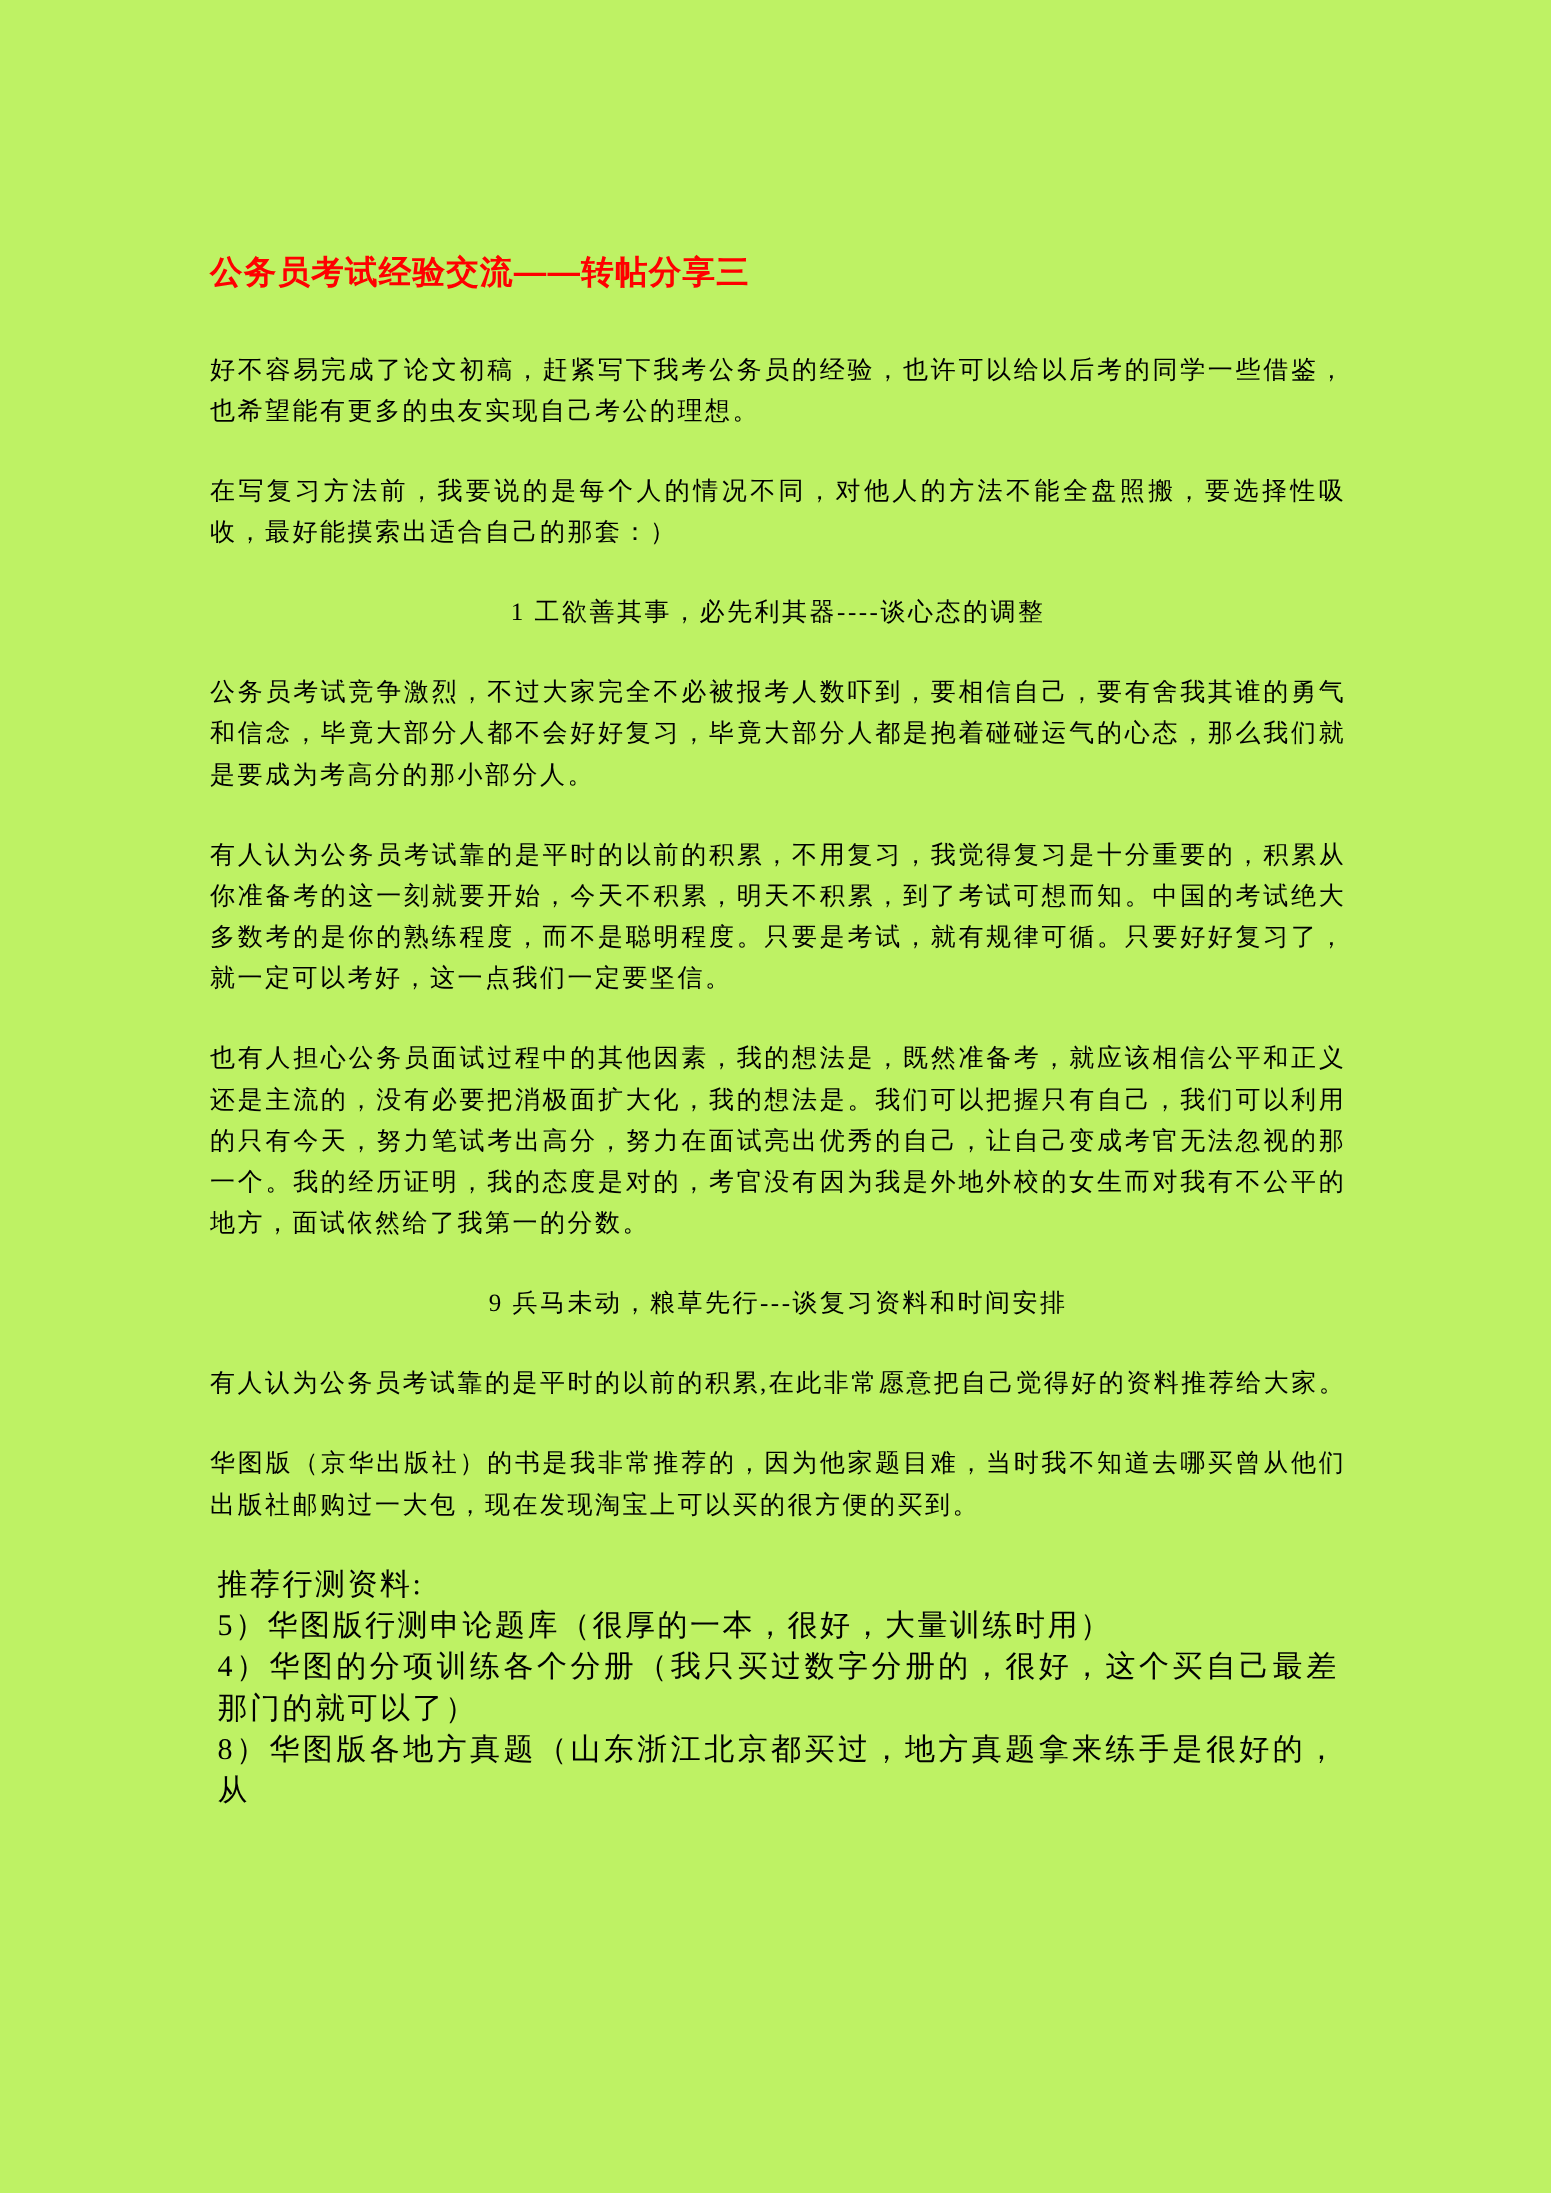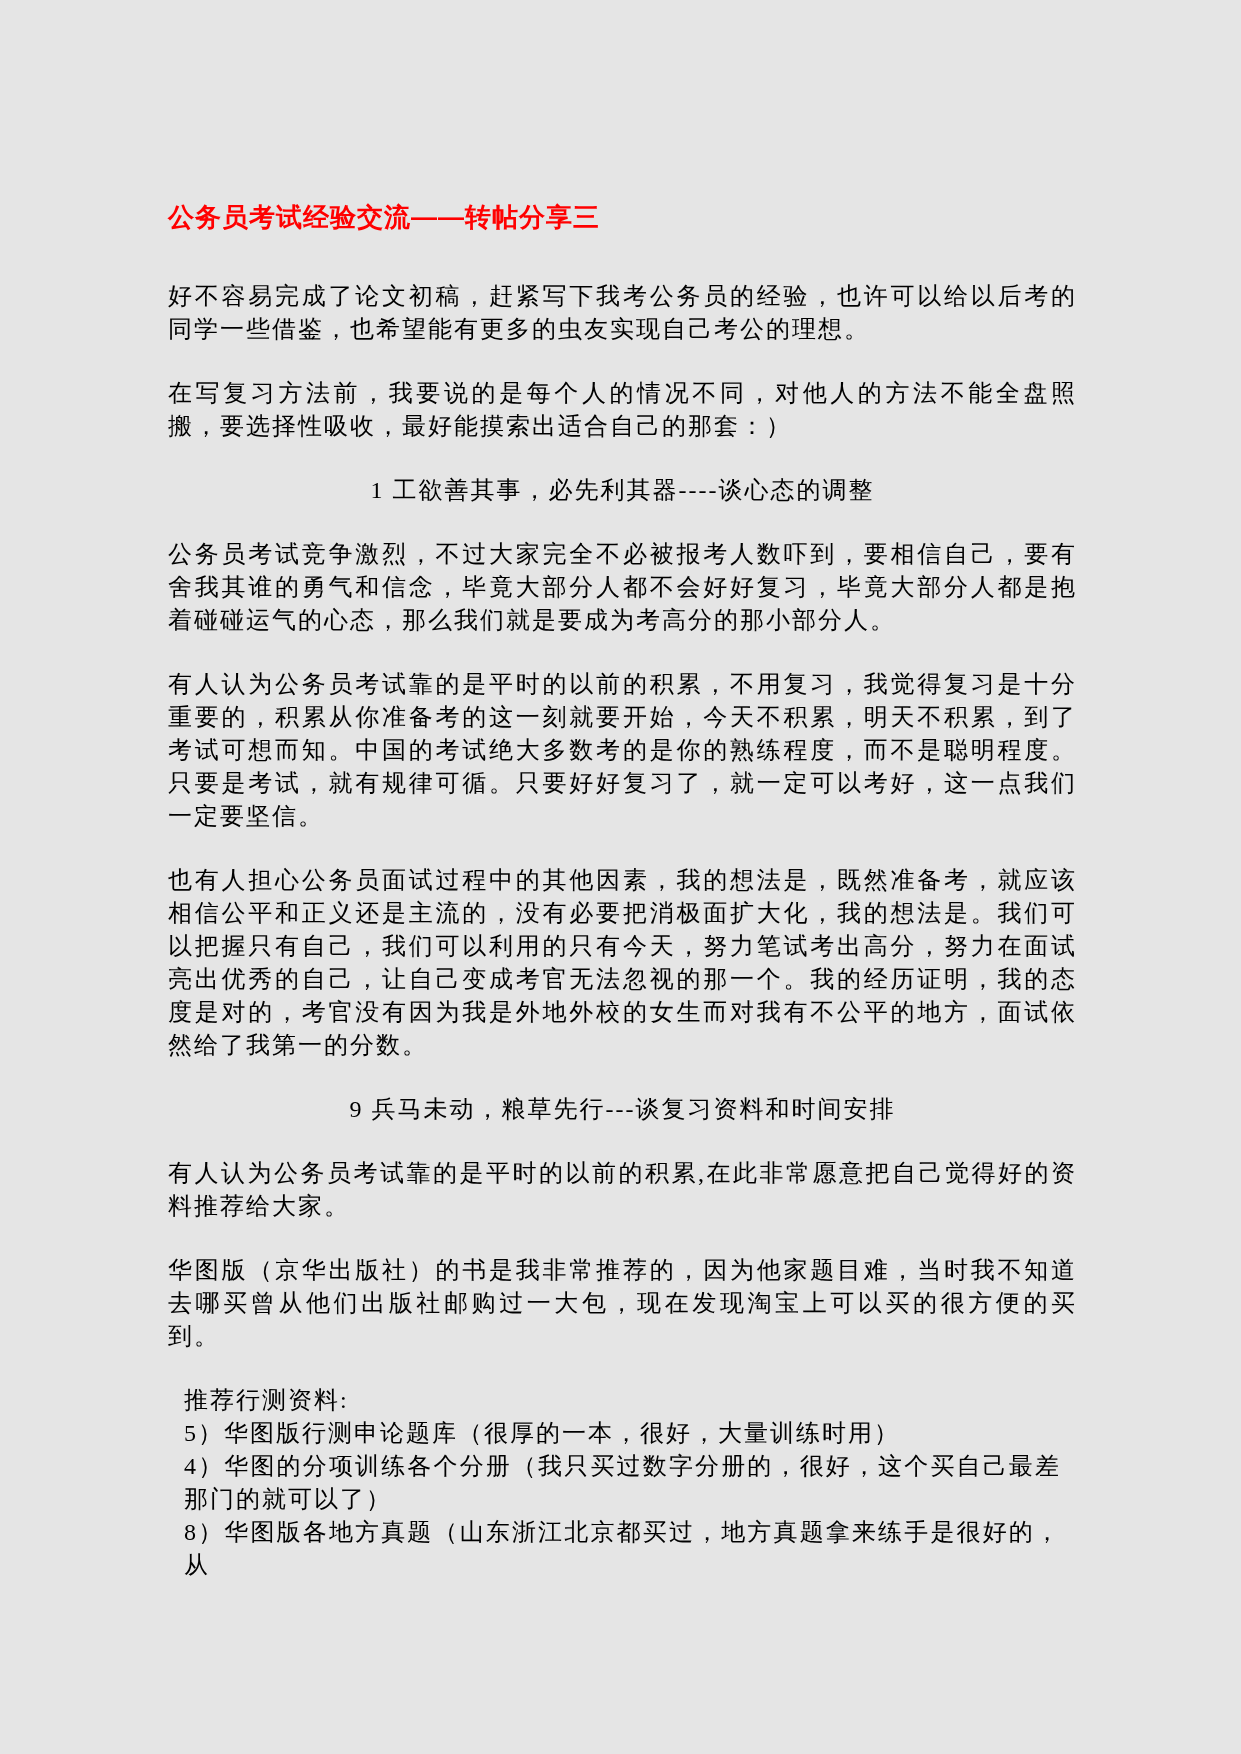--- a/index.html
+++ b/index.html
@@ -12,43 +12,43 @@
     height: 1754px;
     font-family: "Liberation Serif", serif;
     color: #000000;
     overflow: hidden;
   }
   .page {
     box-sizing: border-box;
     width: 1241px;
     height: 1754px;
     padding: 200px 164px 0 168px;
-    background: #e5e5e5;
+    background: #bef264;
   }
   .doc-title {
     font-family: "Liberation Sans", sans-serif;
     font-weight: bold;
     font-size: 26px;
     line-height: 34px;
     color: #ff0000;
     letter-spacing: 1px;
     margin: 0 0 46px 0;
   }
   .para {
-    font-size: 24px;
+    font-size: 20px;
     line-height: 33px;
     letter-spacing: 2px;
     text-align: justify;
     margin: 0 0 31px 0;
   }
   .para.heading {
     text-align: center;
   }
   .list-block {
-    margin: 16px;
+    margin: 6px;
   }
   .list-line {
     font-size: 24px;
     line-height: 33px;
     letter-spacing: 2px;
     text-align: justify;
     margin: 0;
   }
 </style>
 </head>

